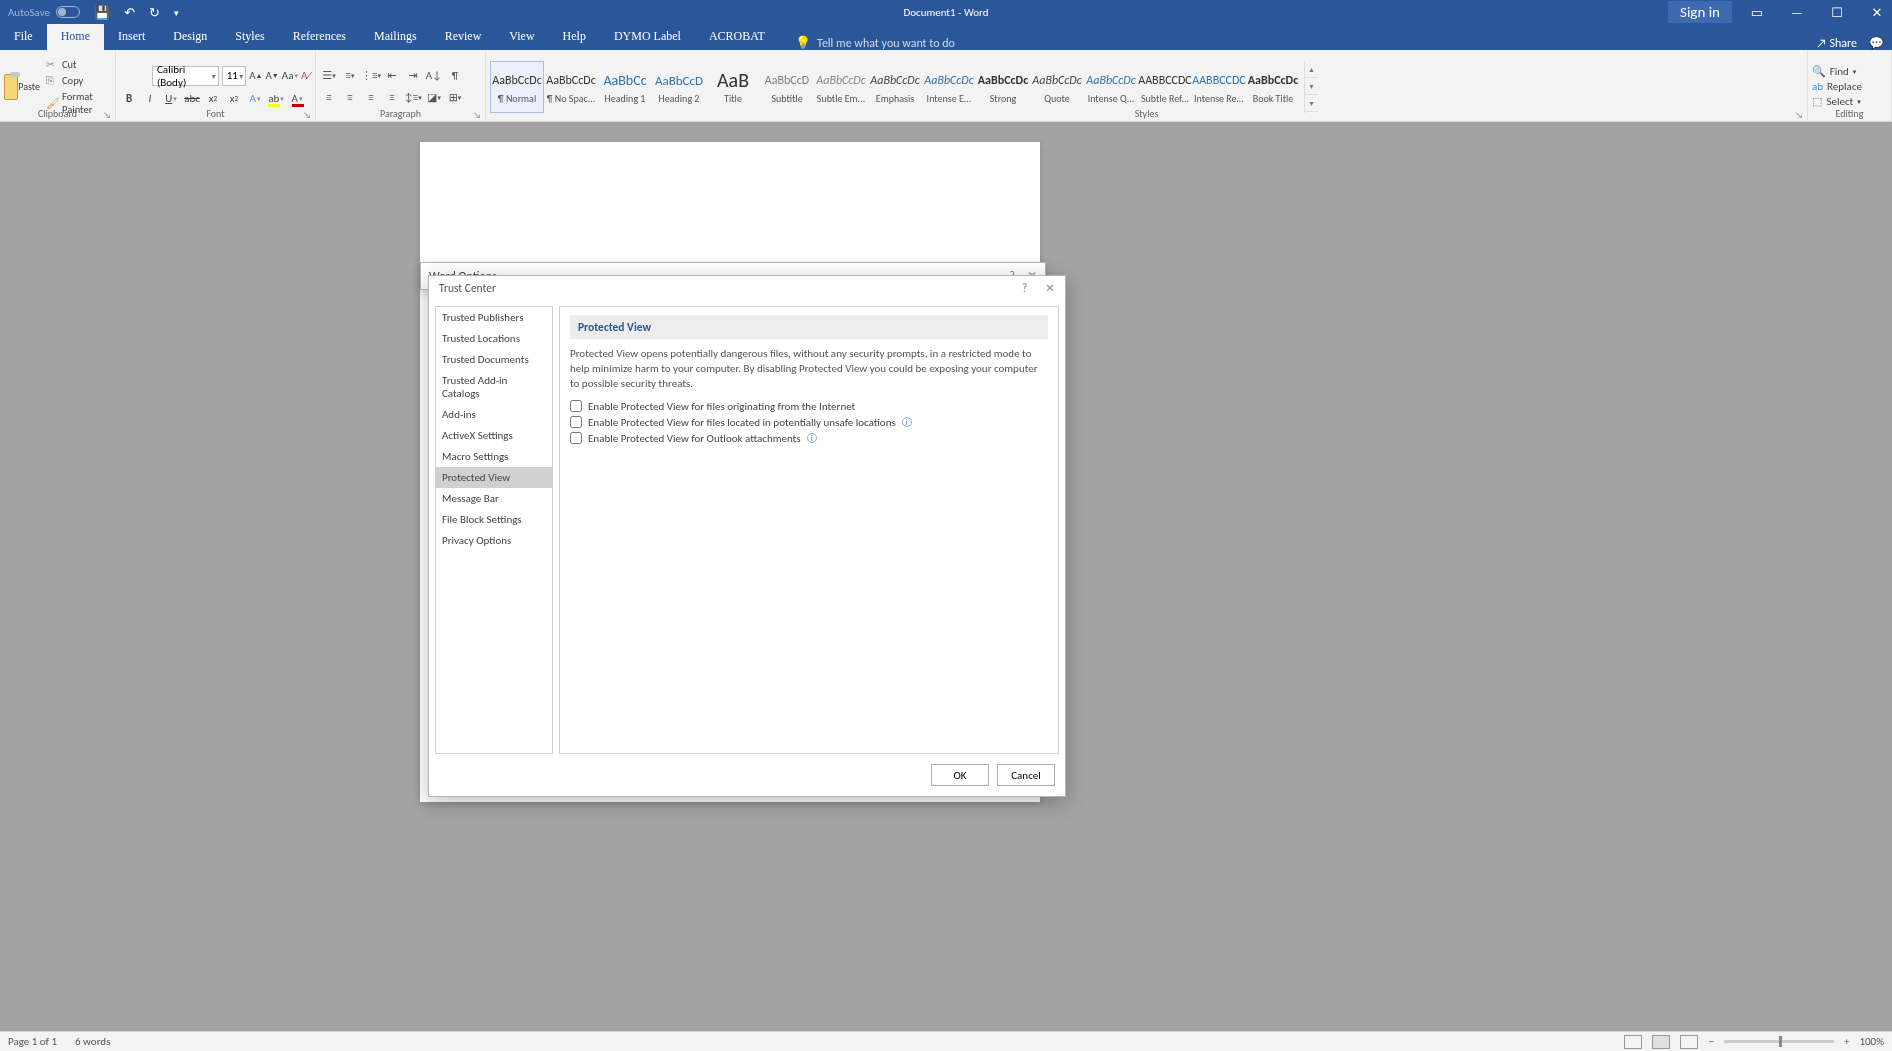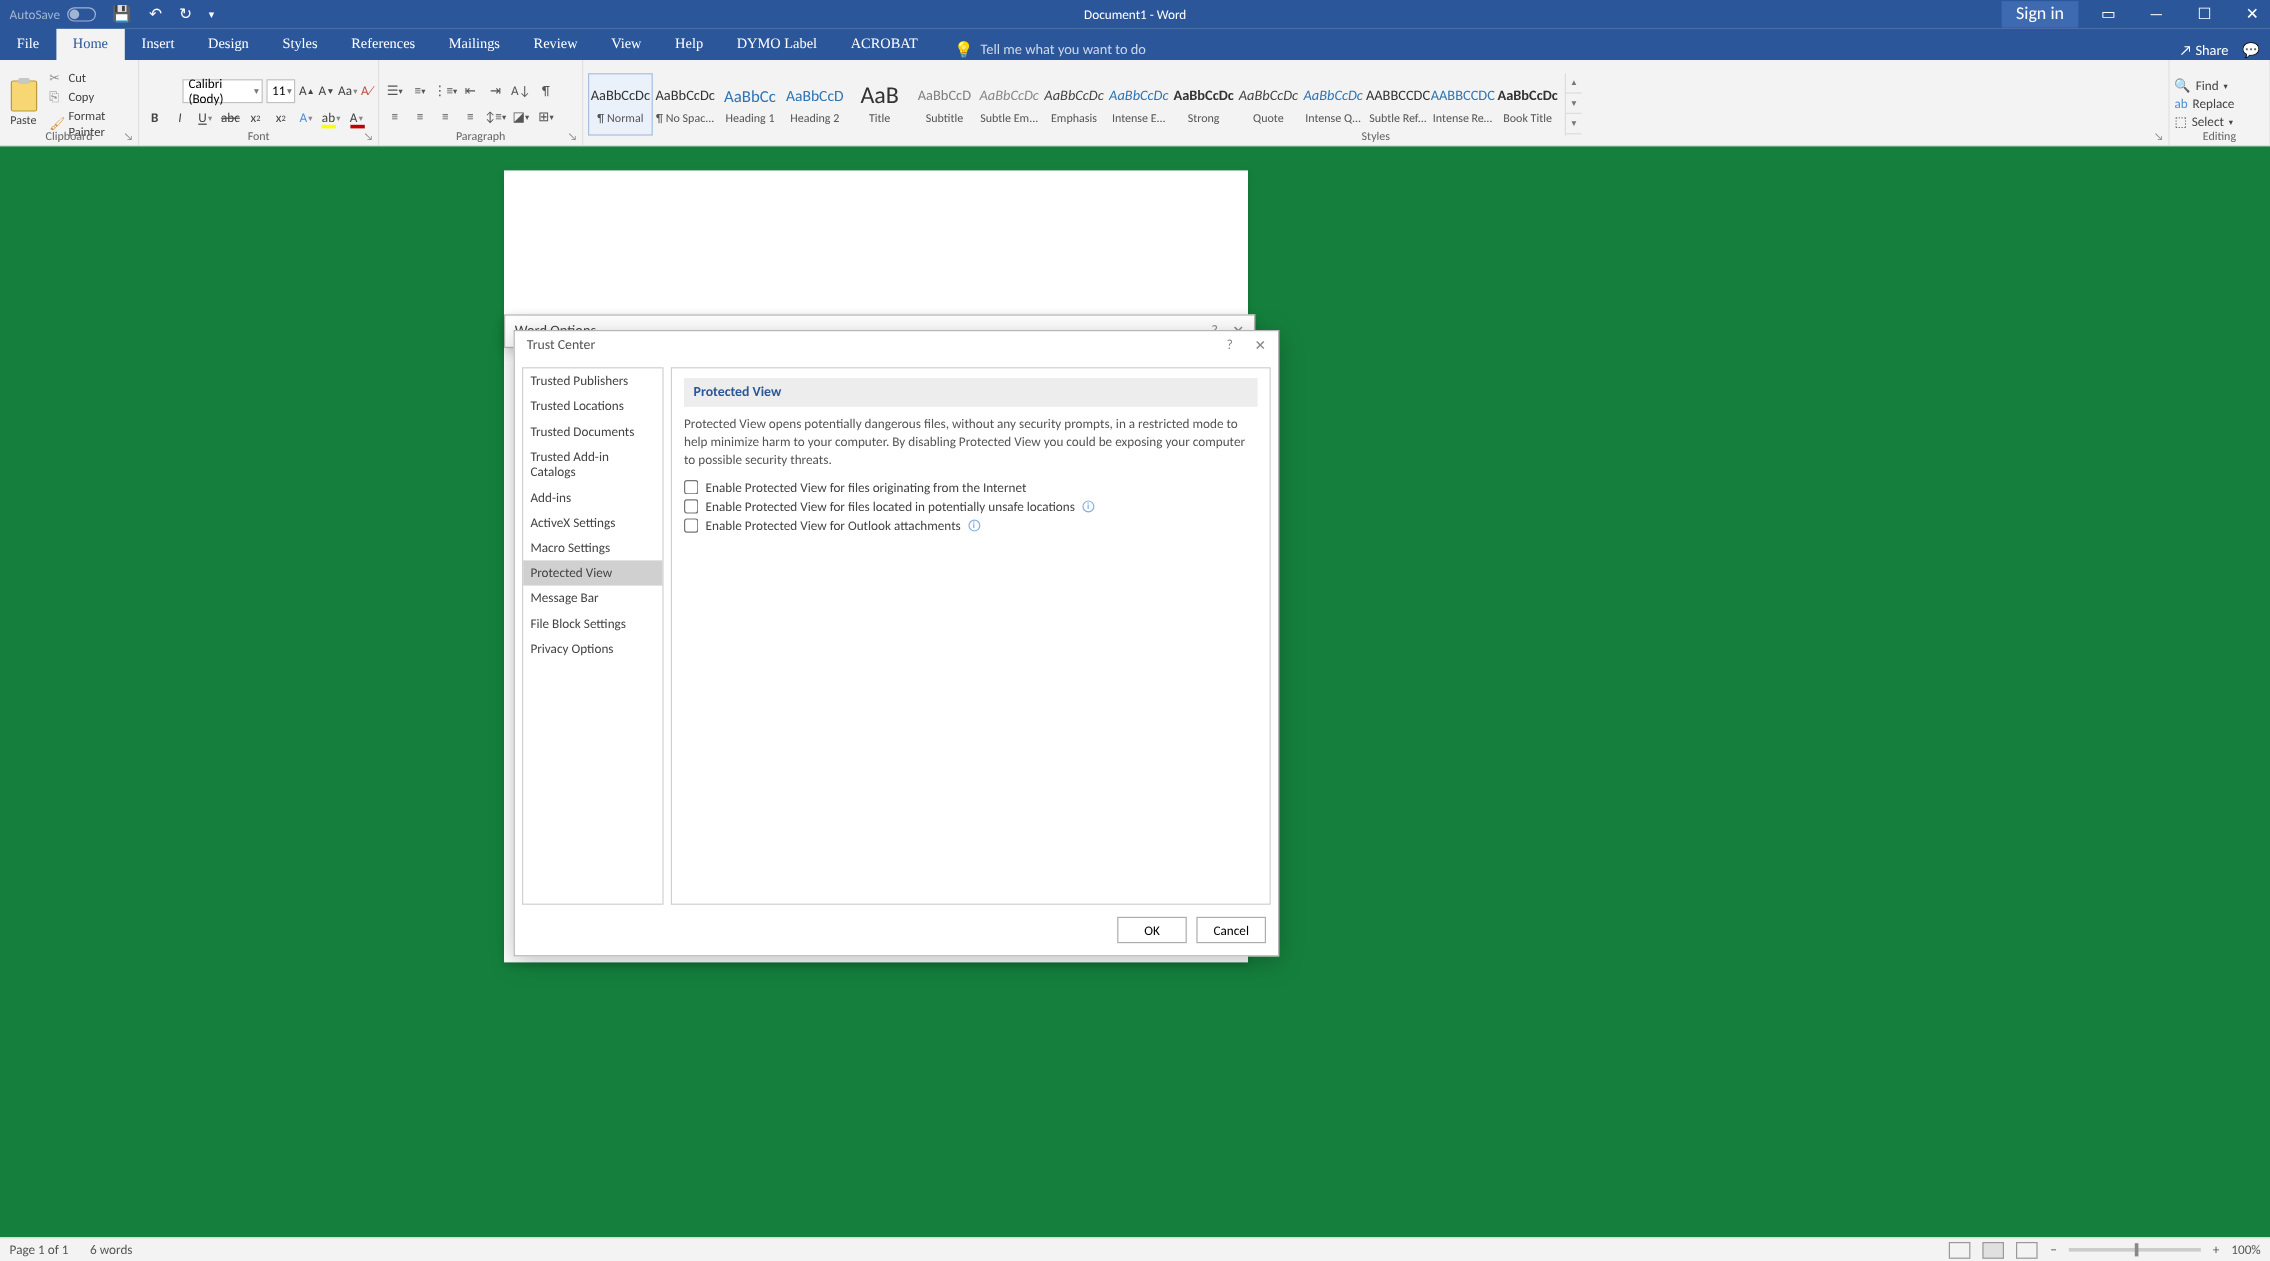--- a/index.html
+++ b/index.html
@@ -28,21 +28,21 @@
 
 
 .ribbon { height: 72px; background: #f3f3f3; border-bottom: 1px solid #d4d4d4; display: flex; }
 .group { border-right: 1px solid #e1e1e1; display: flex; flex-direction: column; padding: 2px 4px 0 4px; position: relative; }
 .group-label { position: absolute; bottom: 1px; left: 0; right: 0; text-align: center; font-size: 10px; color: #666; }
 .group-label .launcher { position: absolute; right: 4px; bottom: 0; font-size: 9px; color: #888; }
 .group-body { flex: 1; display: flex; align-items: center; gap: 4px; }
 
 
 .g-clipboard { width: 116px; }
-.paste-big { display: flex; flex-direction: column; align-items: center; width: 36px; font-size: 10px; color: #444; }
+.paste-big { display: flex; flex-direction: row; align-items: center; width: 36px; font-size: 10px; color: #444; }
 .paste-big .clip-icon { width: 22px; height: 26px; background: #f7d774; border: 1px solid #b89a3a; border-radius: 2px; position: relative; }
 .paste-big .clip-icon::before { content: ""; position: absolute; top: -3px; left: 5px; width: 10px; height: 5px; background: #c7c7c7; border-radius: 2px; }
 .clip-small { display: flex; flex-direction: column; font-size: 10.5px; color: #444; gap: 1px; }
 .clip-small div { display: flex; gap: 4px; align-items: center; padding: 1px 2px; }
 .sc-icon { width: 12px; height: 12px; display: inline-block; }
 .cut-i { color: #888; }
 .copy-i { color: #888; }
 .fp-i { color: #d48a2a; }
 
 
@@ -85,21 +85,21 @@
 .style-tile .sname { font-size: 10px; color: #555; white-space: nowrap; overflow: hidden; text-overflow: ellipsis; width: 100%; text-align: center; }
 .style-scroll { width: 14px; display: flex; flex-direction: column; border-left: 1px solid #ddd; height: 52px; }
 .style-scroll div { flex: 1; display: flex; align-items: center; justify-content: center; font-size: 8px; color: #777; border-bottom: 1px solid #ddd; }
 
 
 .g-edit { width: 84px; }
 .edit-col { display: flex; flex-direction: column; font-size: 11px; color: #444; gap: 2px; }
 .edit-col div { display: flex; align-items: center; gap: 4px; }
 
 
-.doc-area { position: absolute; top: 122px; left: 0; right: 0; bottom: 20px; background: #15803d; }
+.doc-area { position: absolute; top: 122px; left: 0; right: 0; bottom: 20px; background: #a3a3a3; }
 .page { position: absolute; left: 420px; top: 20px; width: 620px; height: 660px; background: #fff; box-shadow: 0 2px 6px rgba(0,0,0,0.15); }
 
 
 .wopt { position: absolute; left: 420px; top: 140px; width: 626px; height: 28px; background: #fff; border: 1px solid #b5b5b5; box-shadow: 0 3px 10px rgba(0,0,0,0.2); display: flex; align-items: center; padding: 0 8px; font-size: 12px; color: #444; }
 .wopt .wopt-x { margin-left: auto; display: flex; gap: 12px; color: #888; }
 
 
 .tc { position: absolute; left: 428px; top: 153px; width: 638px; height: 522px; background: #fff; border: 1px solid #b5b5b5; box-shadow: 0 5px 20px rgba(0,0,0,0.25); display: flex; flex-direction: column; }
 .tc-title { height: 24px; display: flex; align-items: center; padding: 0 10px; font-size: 11.5px; color: #555; }
 .tc-title .tc-ctrls { margin-left: auto; display: flex; gap: 18px; color: #888; }

